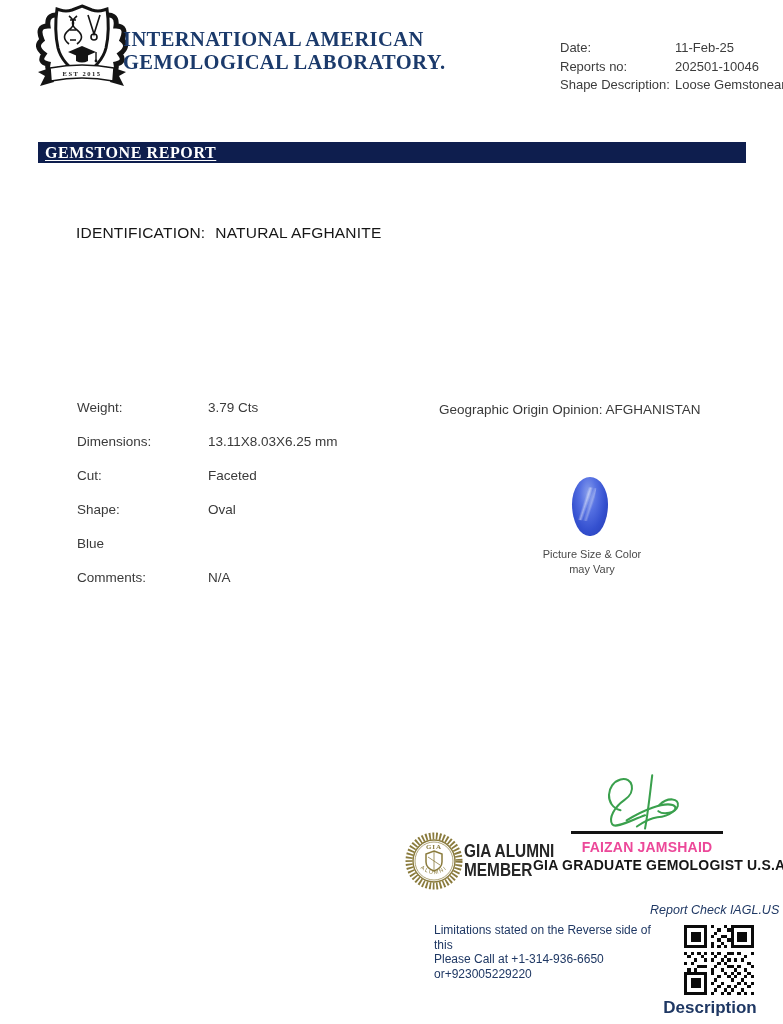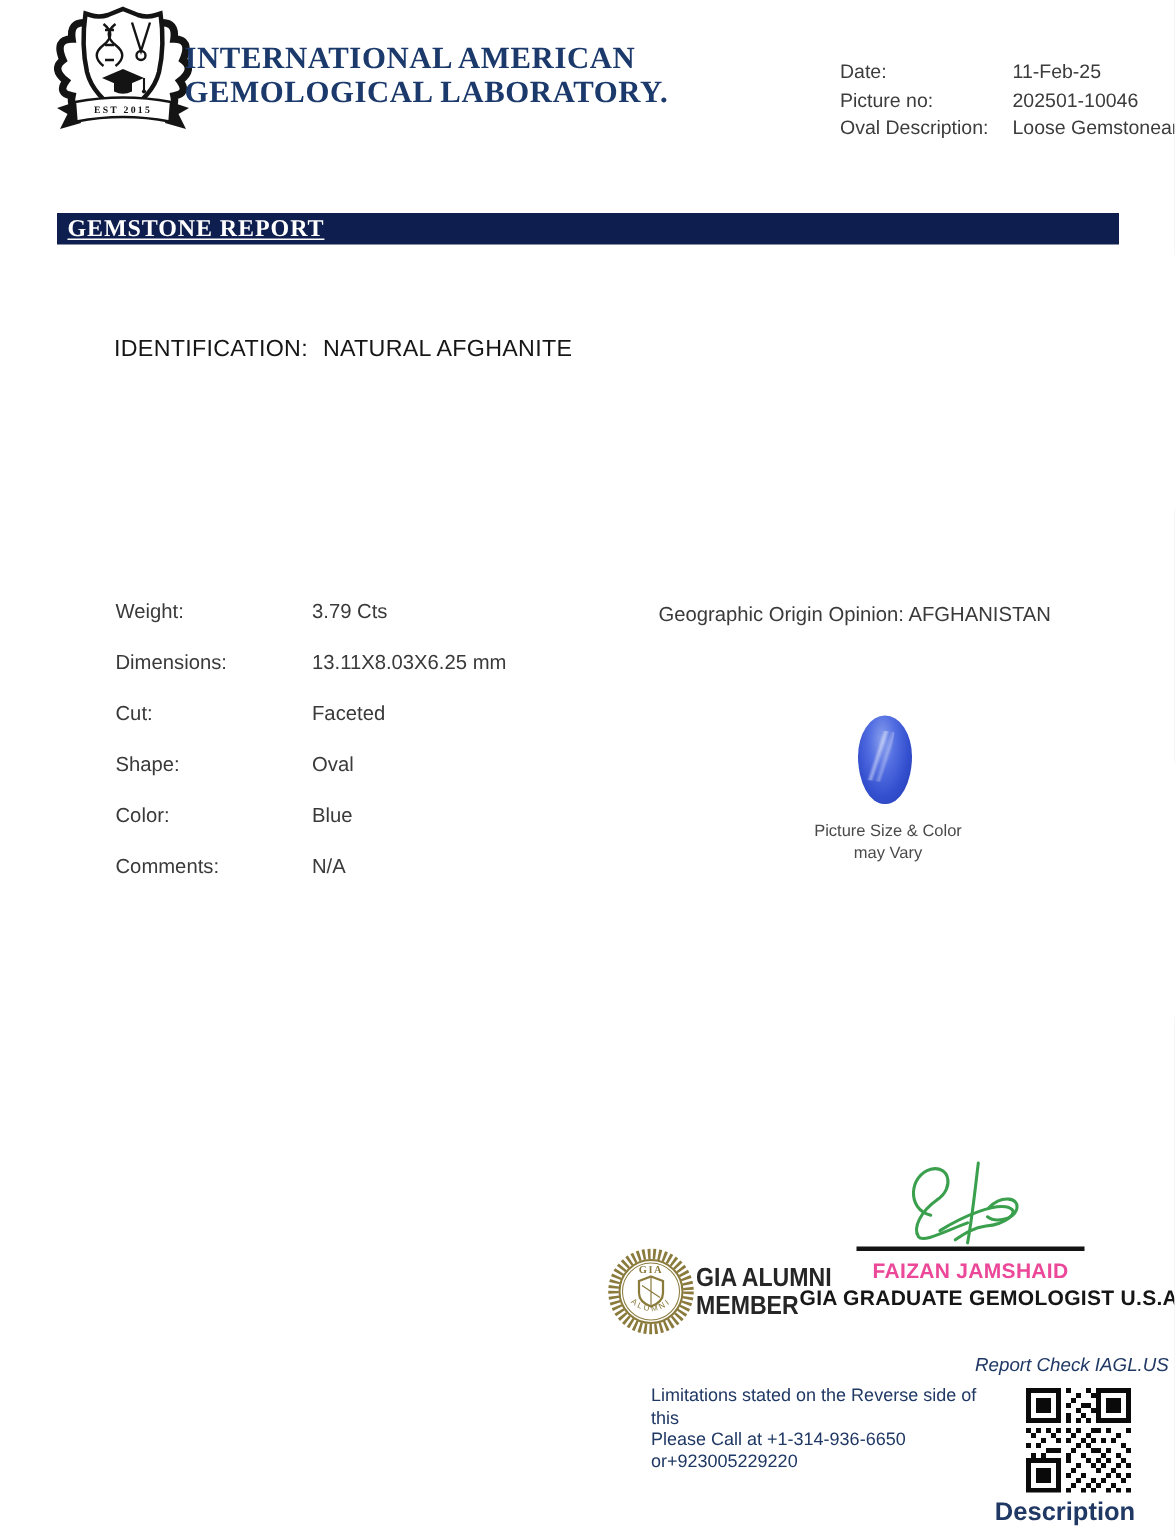--- a/index.html
+++ b/index.html
@@ -120,23 +120,23 @@
   </svg>
 
   <div class="lab-name">
     <div>INTERNATIONAL AMERICAN</div>
     <div>GEMOLOGICAL LABORATORY.</div>
   </div>
 
   <div class="head-info">
     <div>Date:</div>
     <div>11-Feb-25</div>
-    <div>Picture no:</div>
+    <div>Reports no:</div>
     <div>202501-10046</div>
-    <div>Oval Description:</div>
+    <div>Shape Description:</div>
     <div>Loose Gemstoneant</div>
   </div>
 
   <div class="banner">
     <span>GEMSTONE REPORT</span>
   </div>
 
   <div class="ident">
     <span>IDENTIFICATION:</span><span class="val">NATURAL AFGHANITE</span>
   </div>
@@ -152,21 +152,20 @@
     </div>
     <div class="attr-row">
       <span class="lbl">Cut:</span>
       <span>Faceted</span>
     </div>
     <div class="attr-row">
       <span class="lbl">Shape:</span>
       <span>Oval</span>
     </div>
     <div class="attr-row">
-      <span class="lbl">Color:</span>
       <span>Blue</span>
     </div>
     <div class="attr-row">
       <span class="lbl">Comments:</span>
       <span>N/A</span>
     </div>
   </div>
 
   <div class="origin">Geographic Origin Opinion: AFGHANISTAN</div>
   <div class="gem"></div>

